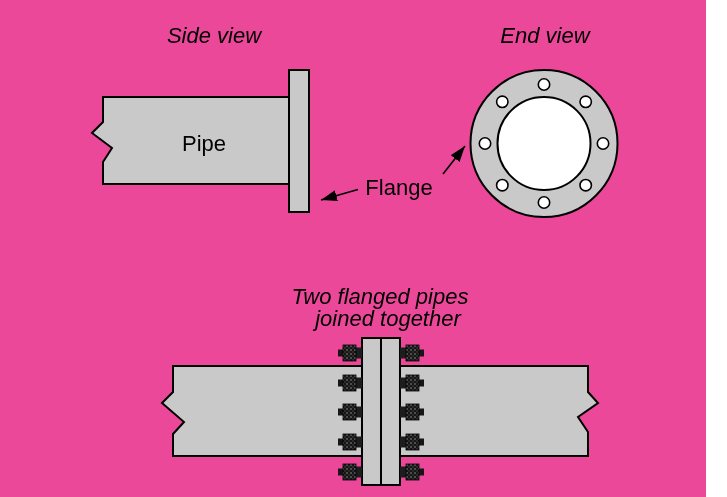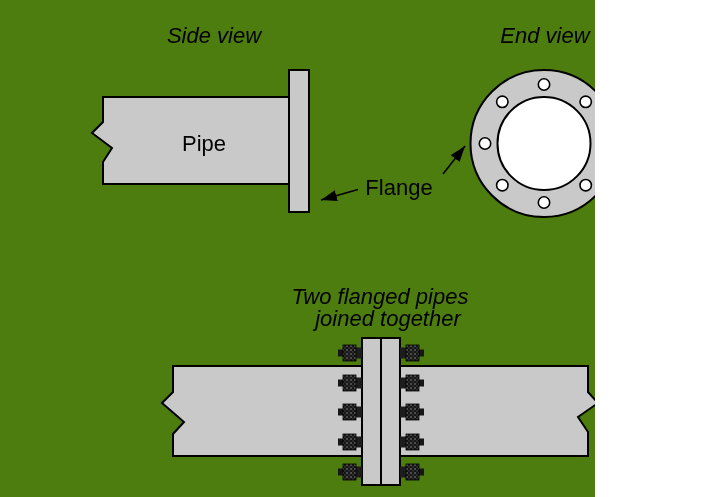--- a/index.html
+++ b/index.html
@@ -2,23 +2,23 @@
 <html><head>
 <meta charset="utf-8">
 <style>
   html, body {
     margin: 0;
     padding: 0;
     background: #ffffff;
   }
   .figure {
     position: relative;
-    width: 595px;
+    width: 706px;
     height: 497px;
-    background: #4d7c0f;
+    background: #ec4899;
     font-family: "Liberation Sans", sans-serif;
     overflow: hidden;
   }
   svg { display: block; }
   text {
     font-family: "Liberation Sans", sans-serif;
     font-size: 22px;
     fill: #000000;
   }
   .t-italic { font-style: italic; }

